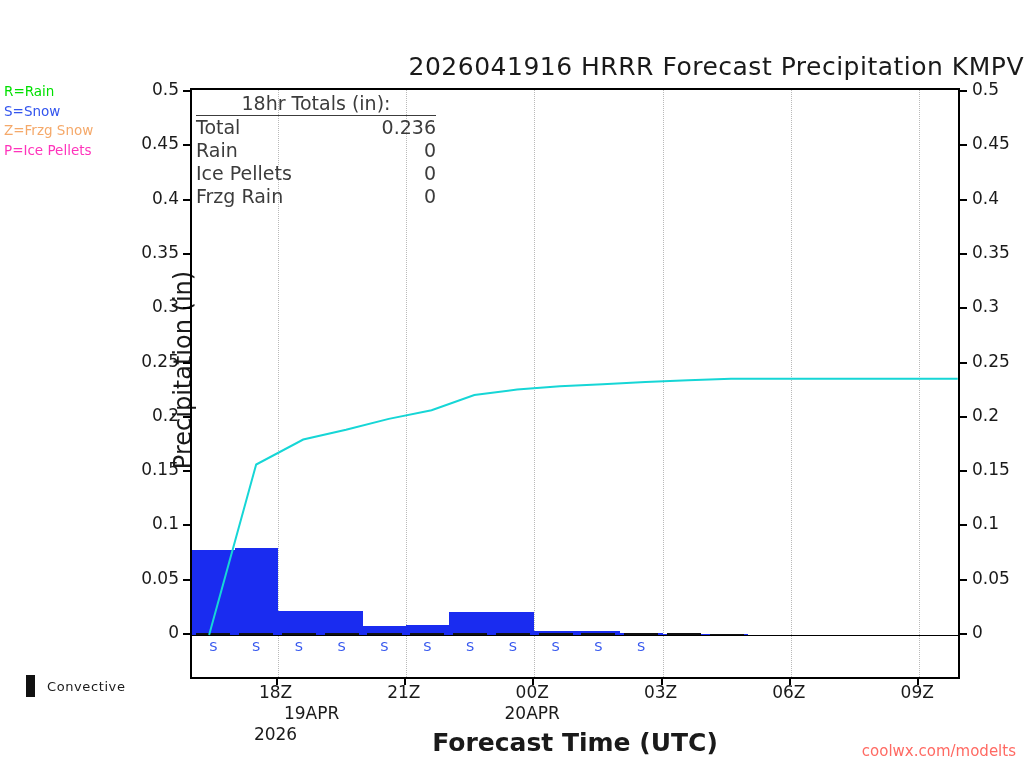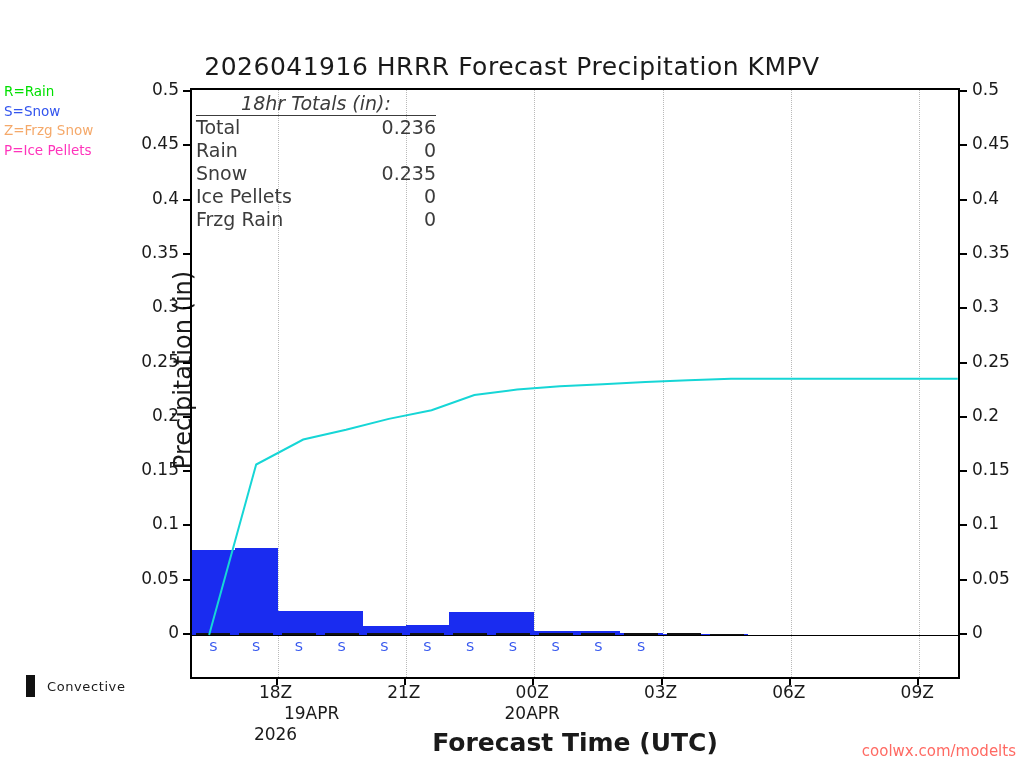--- a/index.html
+++ b/index.html
@@ -15,21 +15,21 @@
     font-family: "DejaVu Sans", sans-serif;
     overflow: hidden;
   }
 
   
   #chart-title {
     position: absolute;
     left: 0;
     top: 52px;
     width: 1024px;
-    text-align: center;
+    text-align: right;
     font-size: 25px;
     color: #1a1a1a;
     letter-spacing: 0.5px;
     white-space: nowrap;
   }
 
   
   #precip-key {
     position: absolute;
     left: 4px;
@@ -133,21 +133,20 @@
     top: 92px;
     font-size: 19px;
     color: #3c3c3c;
     width: 240px;
   }
   #totals-head {
     text-align: center;
     padding-bottom: 1px;
     border-bottom: 1.5px solid #3c3c3c;
     white-space: nowrap;
-    font-style: italic;
   }
   .totals-row {
     display: flex;
     justify-content: space-between;
     line-height: 23px;
     white-space: nowrap;
   }
 
   
   #legend {
@@ -296,24 +295,20 @@
   <div id="totals-box">
     <div id="totals-head">18hr Totals (in):</div>
     <div id="totals-rows">
         <div class="totals-row">
           <span>Total</span>
           <span>0.236</span>
         </div>
         <div class="totals-row">
           <span>Rain</span>
           <span>0</span>
-        </div>
-        <div class="totals-row">
-          <span>Snow</span>
-          <span>0.235</span>
         </div>
         <div class="totals-row">
           <span>Ice Pellets</span>
           <span>0</span>
         </div>
         <div class="totals-row">
           <span>Frzg Rain</span>
           <span>0</span>
         </div>
       </div>

